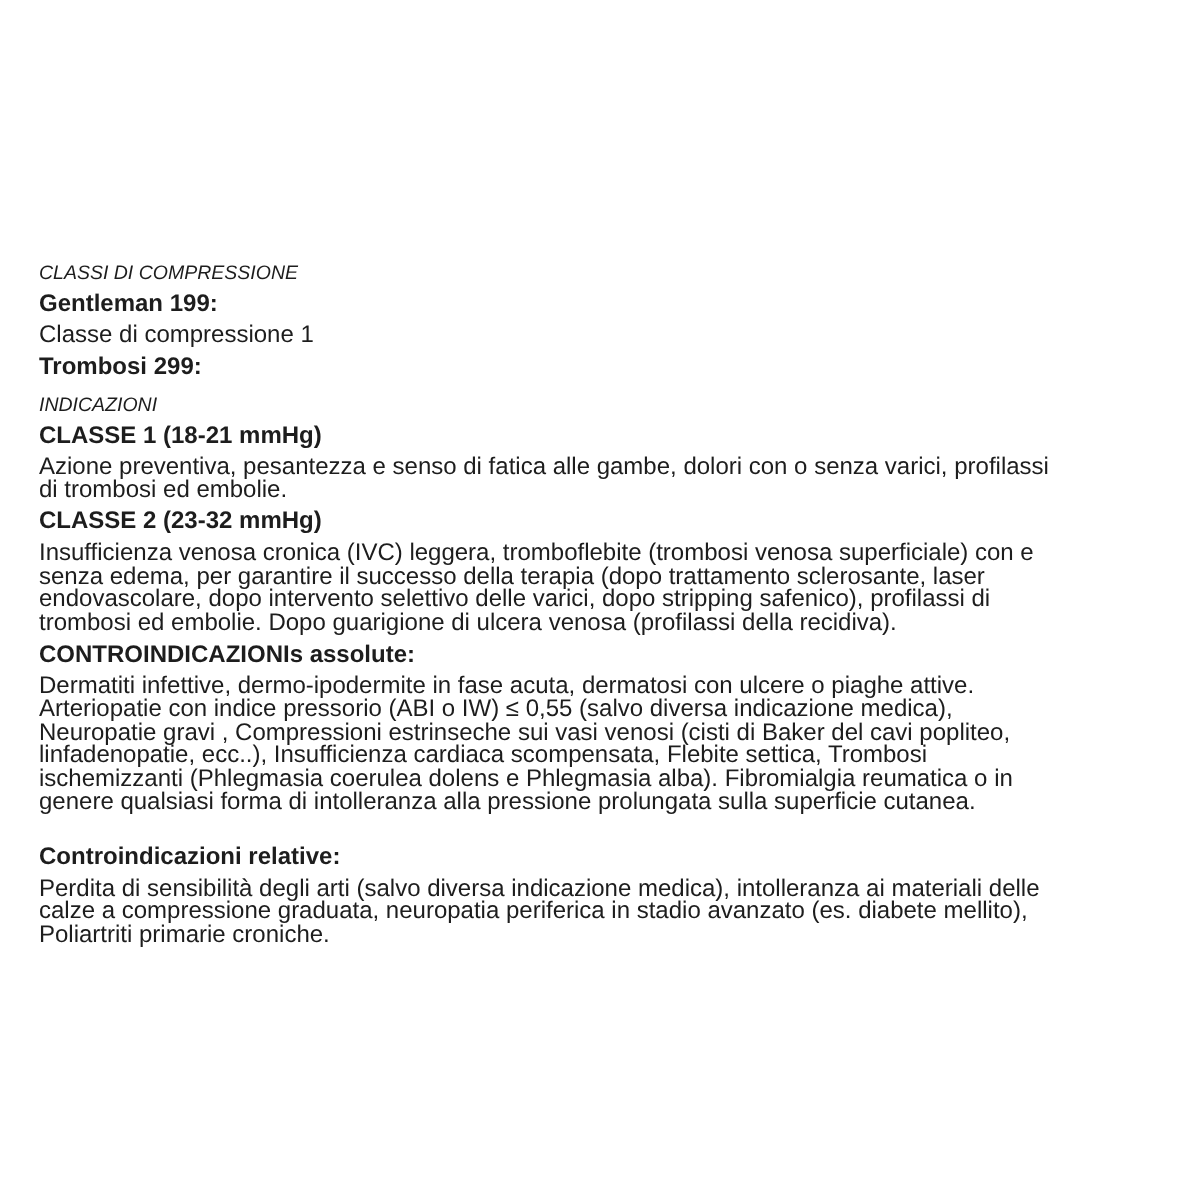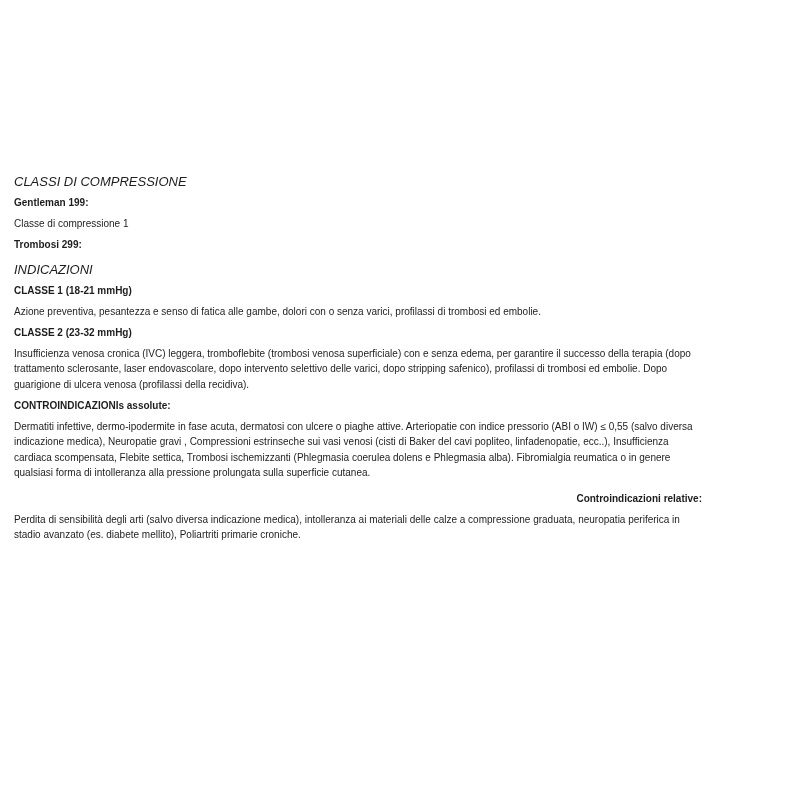--- a/index.html
+++ b/index.html
@@ -10,43 +10,42 @@
   body {
     width: 800px;
     height: 800px;
     overflow: hidden;
     font-family: "Liberation Sans", sans-serif;
     color: #1d1d1d;
   }
   .doc {
     box-sizing: border-box;
     width: 716px;
-    padding: 174px 14px 0 14px;
+    padding: 174px 14px 0 26px;
   }
   .sec-heading {
     font-size: 13px;
     line-height: 15.5px;
     font-style: italic;
     font-weight: 400;
     margin: 0 0 5.5px 0;
   }
   .sec-gap {
     margin-top: 9px;
   }
   .block {
-    font-size: 10px;
+    font-size: 16px;
     line-height: 15.5px;
     margin: 0 0 5.5px 0;
   }
   .bold {
     font-weight: 700;
   }
   .gap-lg {
-    margin-top: 10px;
-    text-align: right;
+    margin-top: 21px;
   }
 </style>
 </head>
 <body>
 
 <div class="doc">
 
   <div>
     <h2 class="sec-heading">CLASSI DI COMPRESSIONE</h2>
     <p class="block bold">Gentleman 199:</p>

